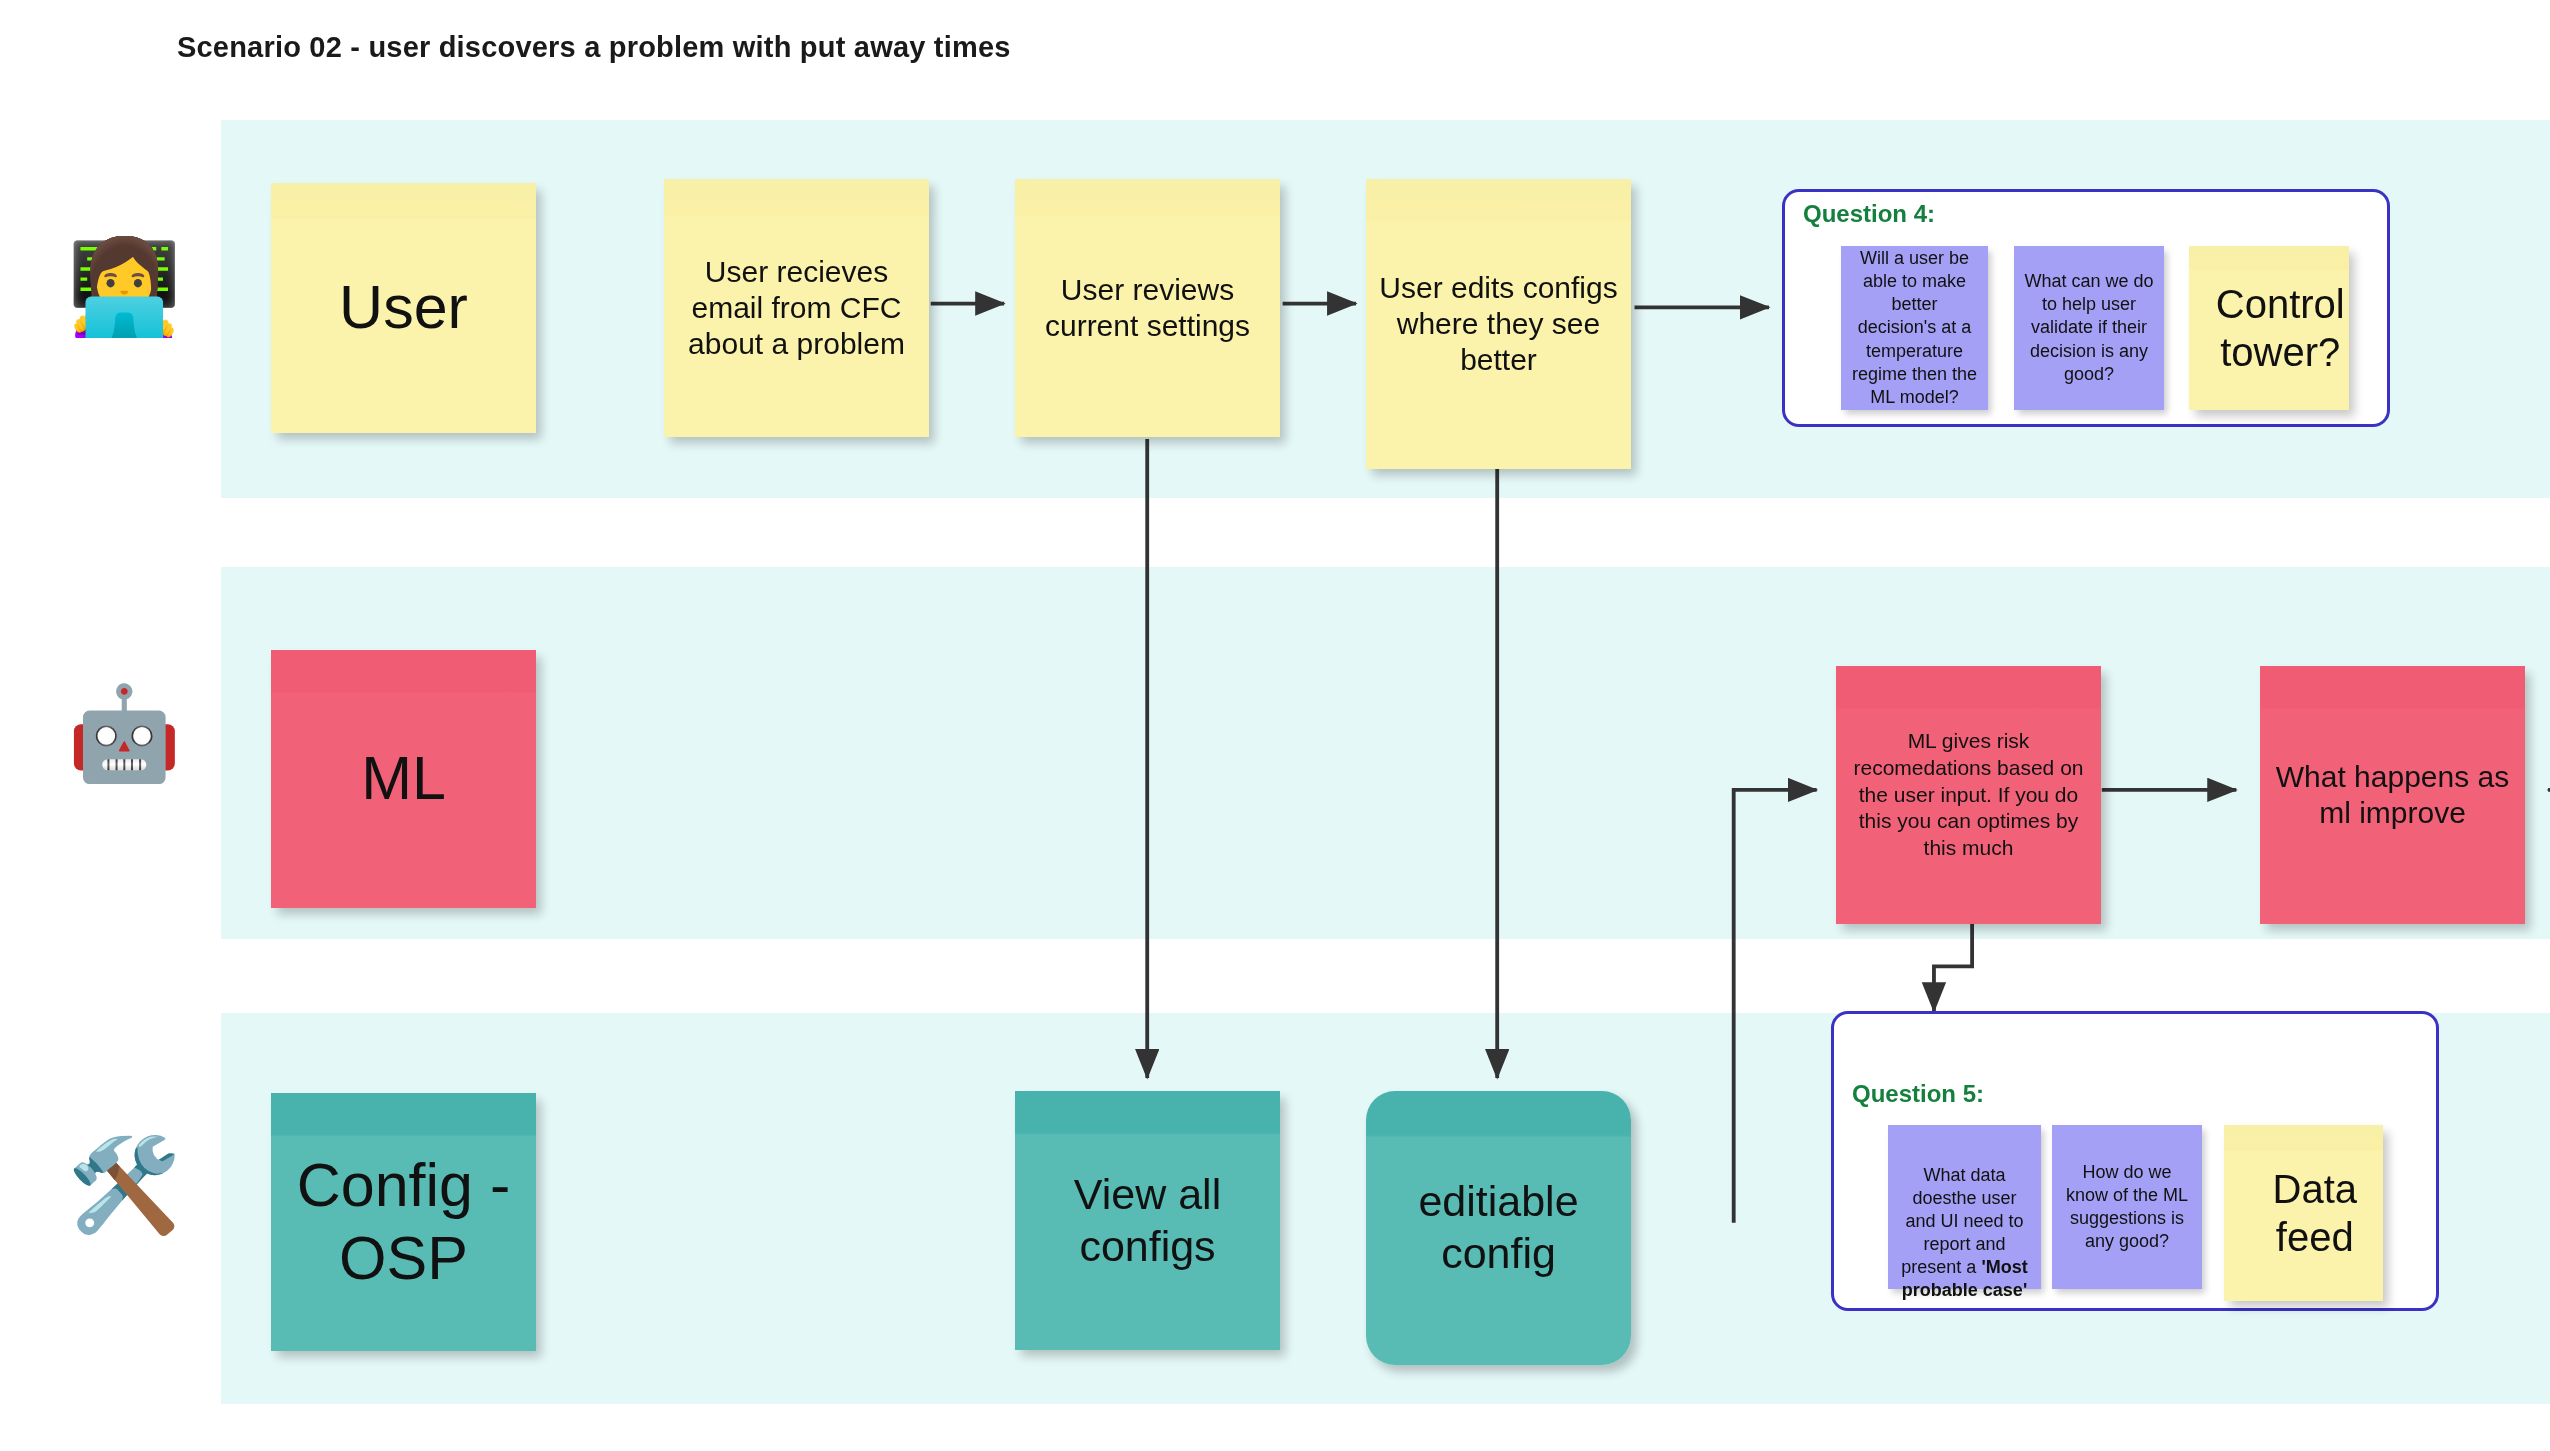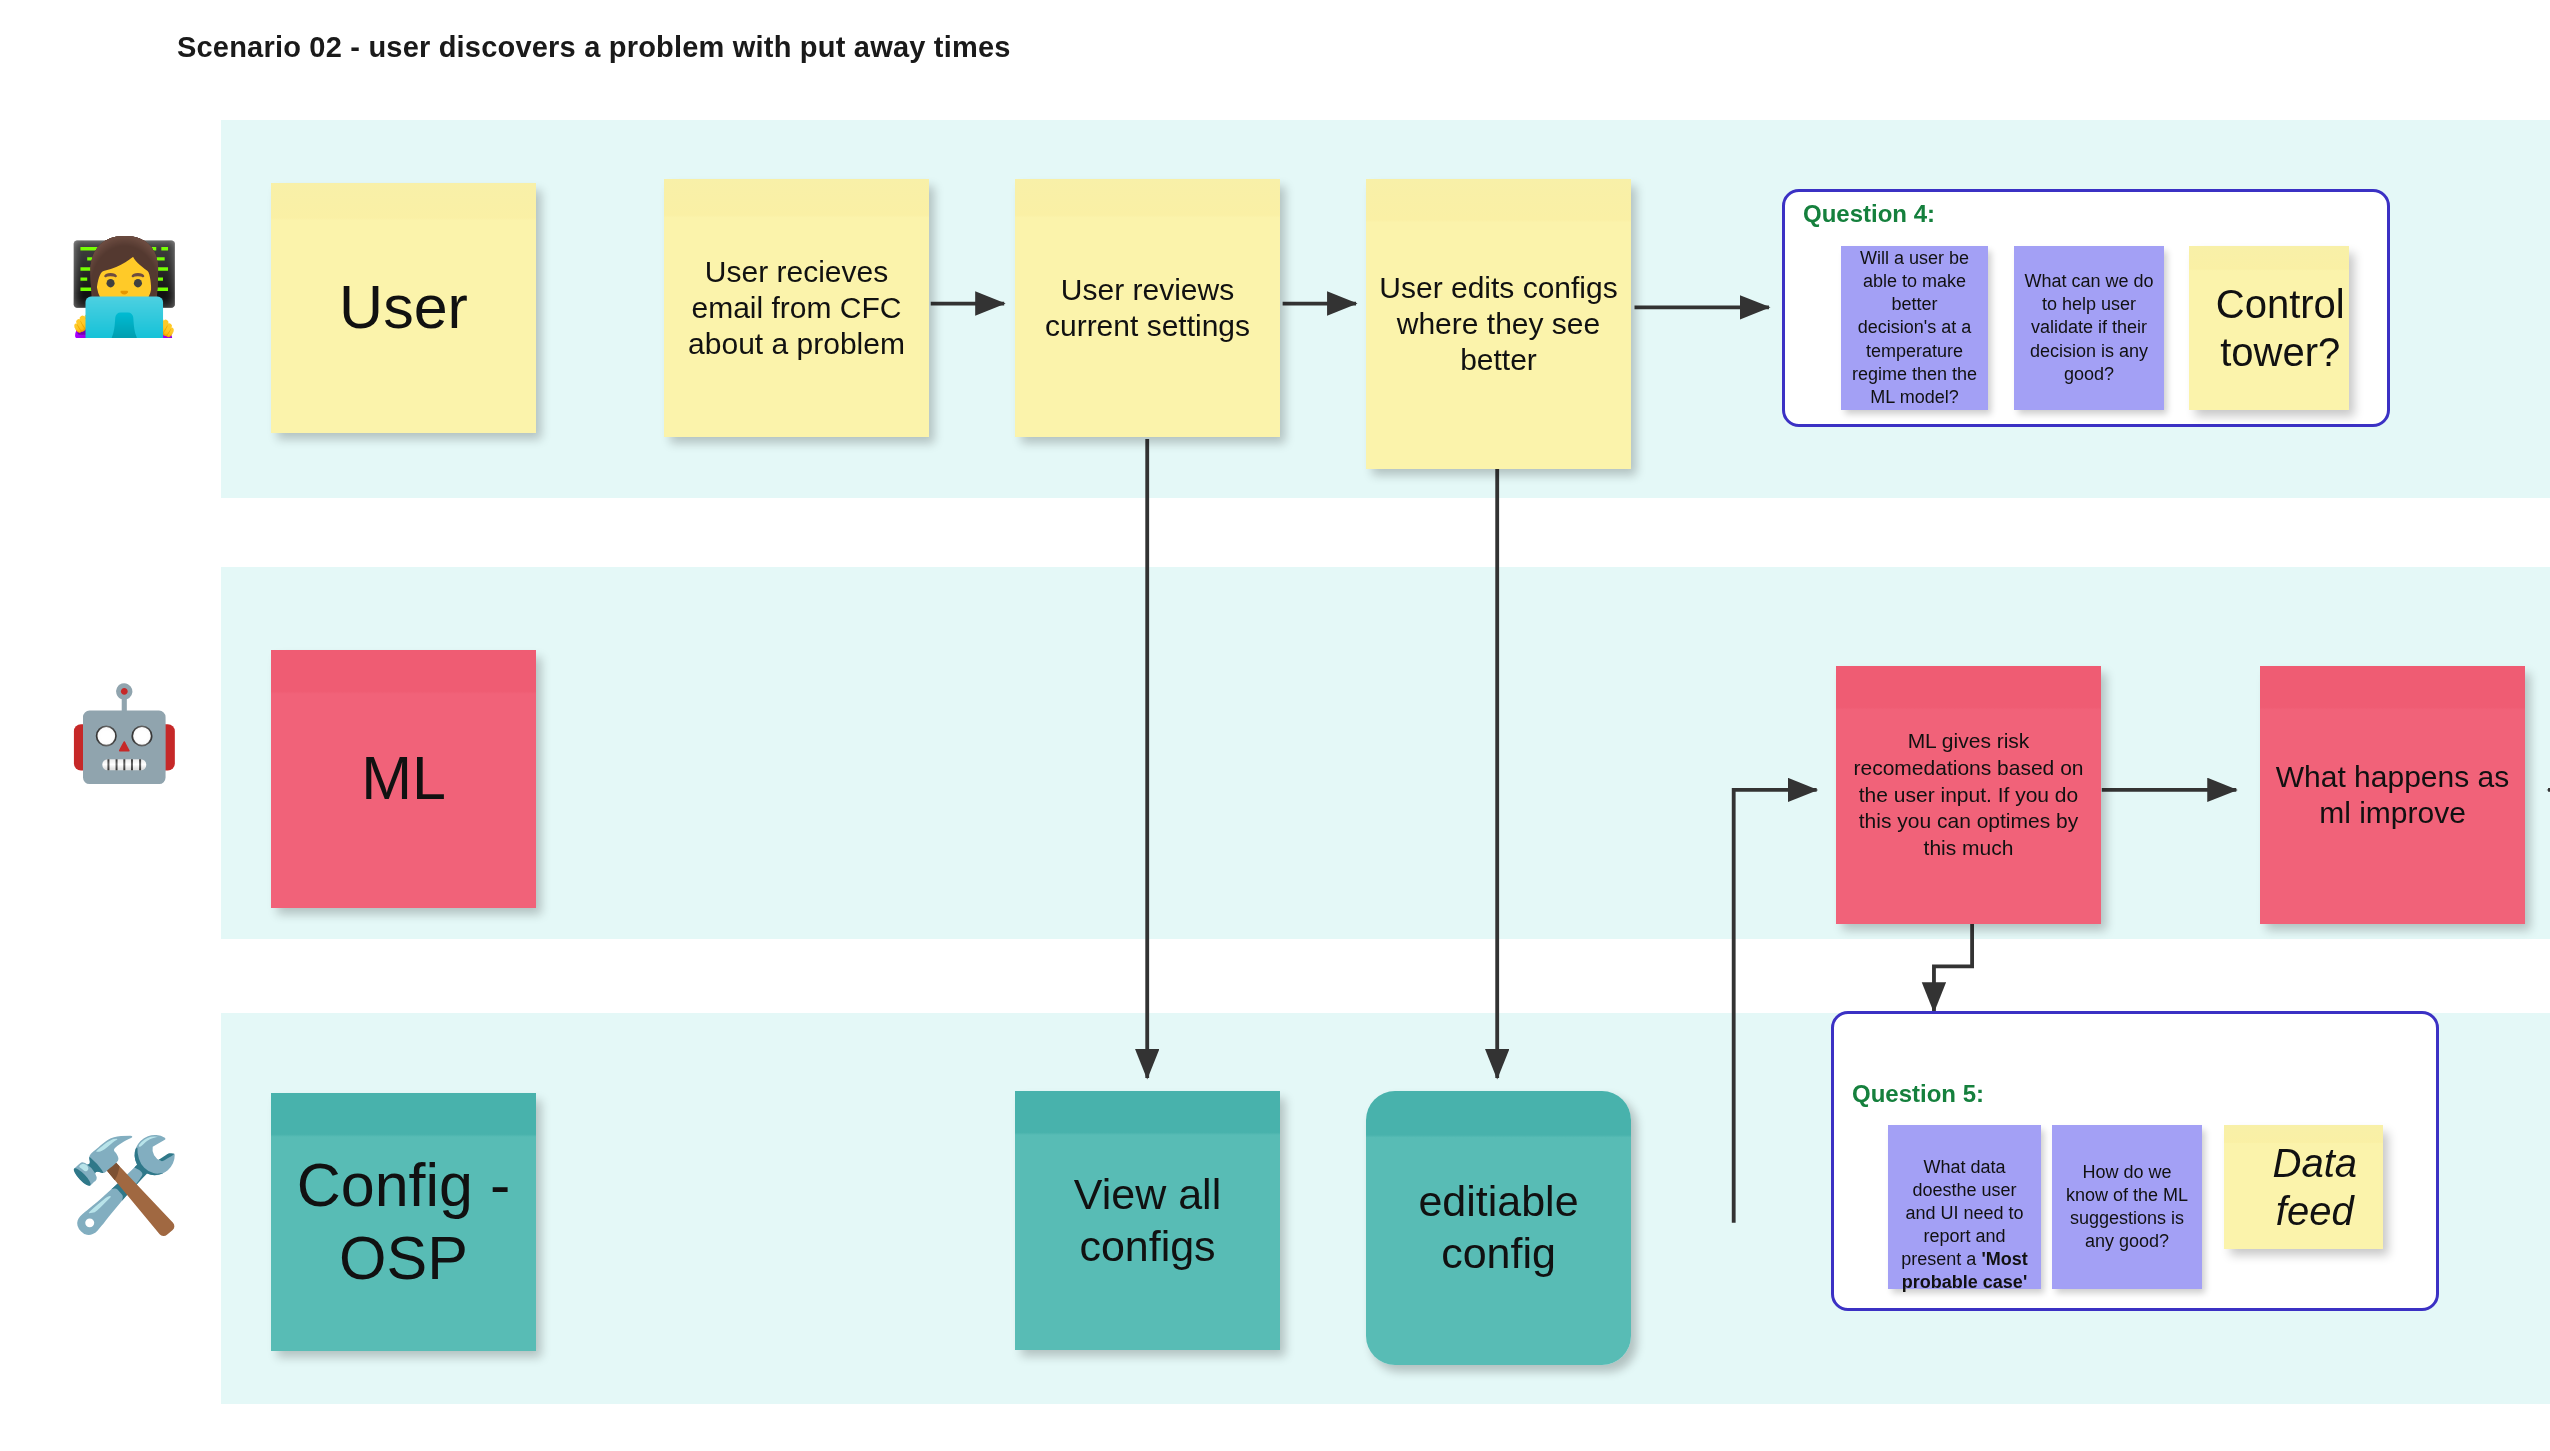--- a/index.html
+++ b/index.html
@@ -162,18 +162,18 @@
 
 <div class="note note-teal note-title" style="left:271px; top:1093px; width:265px; height:258px;">Config - OSP</div>
 
 <div class="note note-teal note-title" style="left:1015px; top:1091px; width:265px; height:259px; font-size:43px;">View all configs</div>
 
 <div class="note note-teal note-title" style="left:1366px; top:1091px; width:265px; height:274px; font-size:43px;border-radius:29px;">editiable config</div>
 
 <div class="question-panel" style="left:1831px; top:1011px; width:608px; height:300px;"></div>
 <div class="question-label" style="left:1852px; top:1080px;">Question 5:</div>
 
-<div class="note note-purple note-small" style="left:1888px; top:1125px; width:153px; height:164px; display:block; padding-top:31px;"><span>What data doesthe user and UI need to report and present a </span><b>'Most probable case'</b></div>
+<div class="note note-purple note-small" style="left:1888px; top:1125px; width:153px; height:164px; display:block; padding-top:39px;"><span>What data doesthe user and UI need to report and present a </span><b>'Most probable case'</b></div>
 
 <div class="note note-purple note-small" style="left:2052px; top:1125px; width:150px; height:164px;">How do we know of the ML suggestions is any good?</div>
 
-<div class="note note-yellow note-answer" style="left:2224px; top:1125px; width:159px; height:124px;font-style:italic;">Data feed</div>
+<div class="note note-yellow note-answer" style="left:2224px; top:1125px; width:159px; height:176px;">Data feed</div>
 
 
 </body></html>

